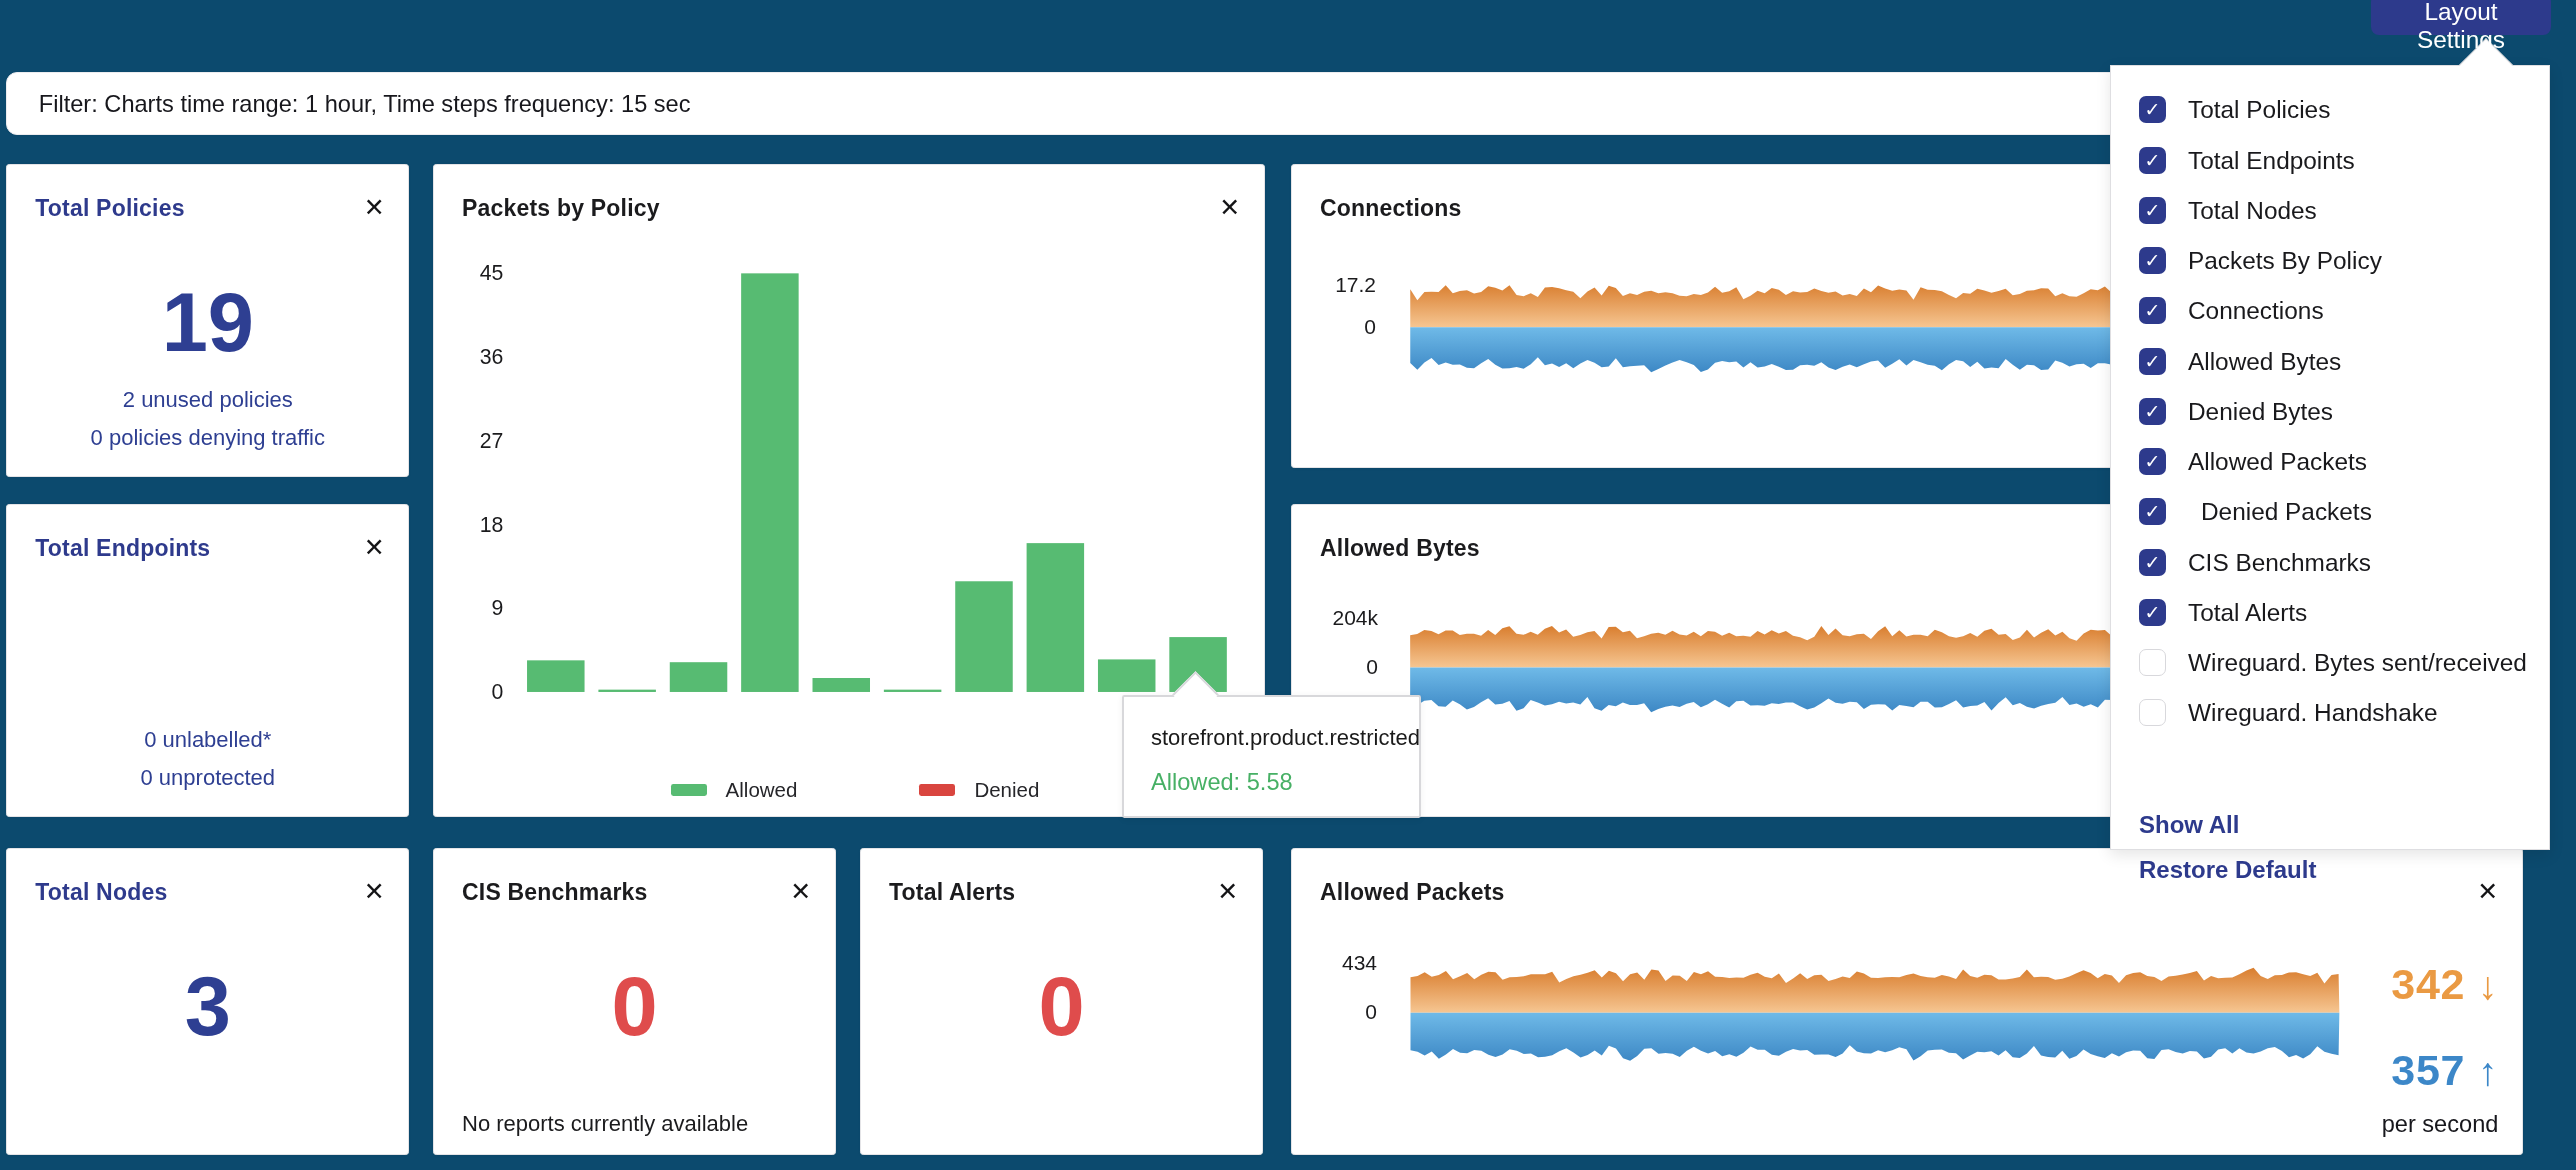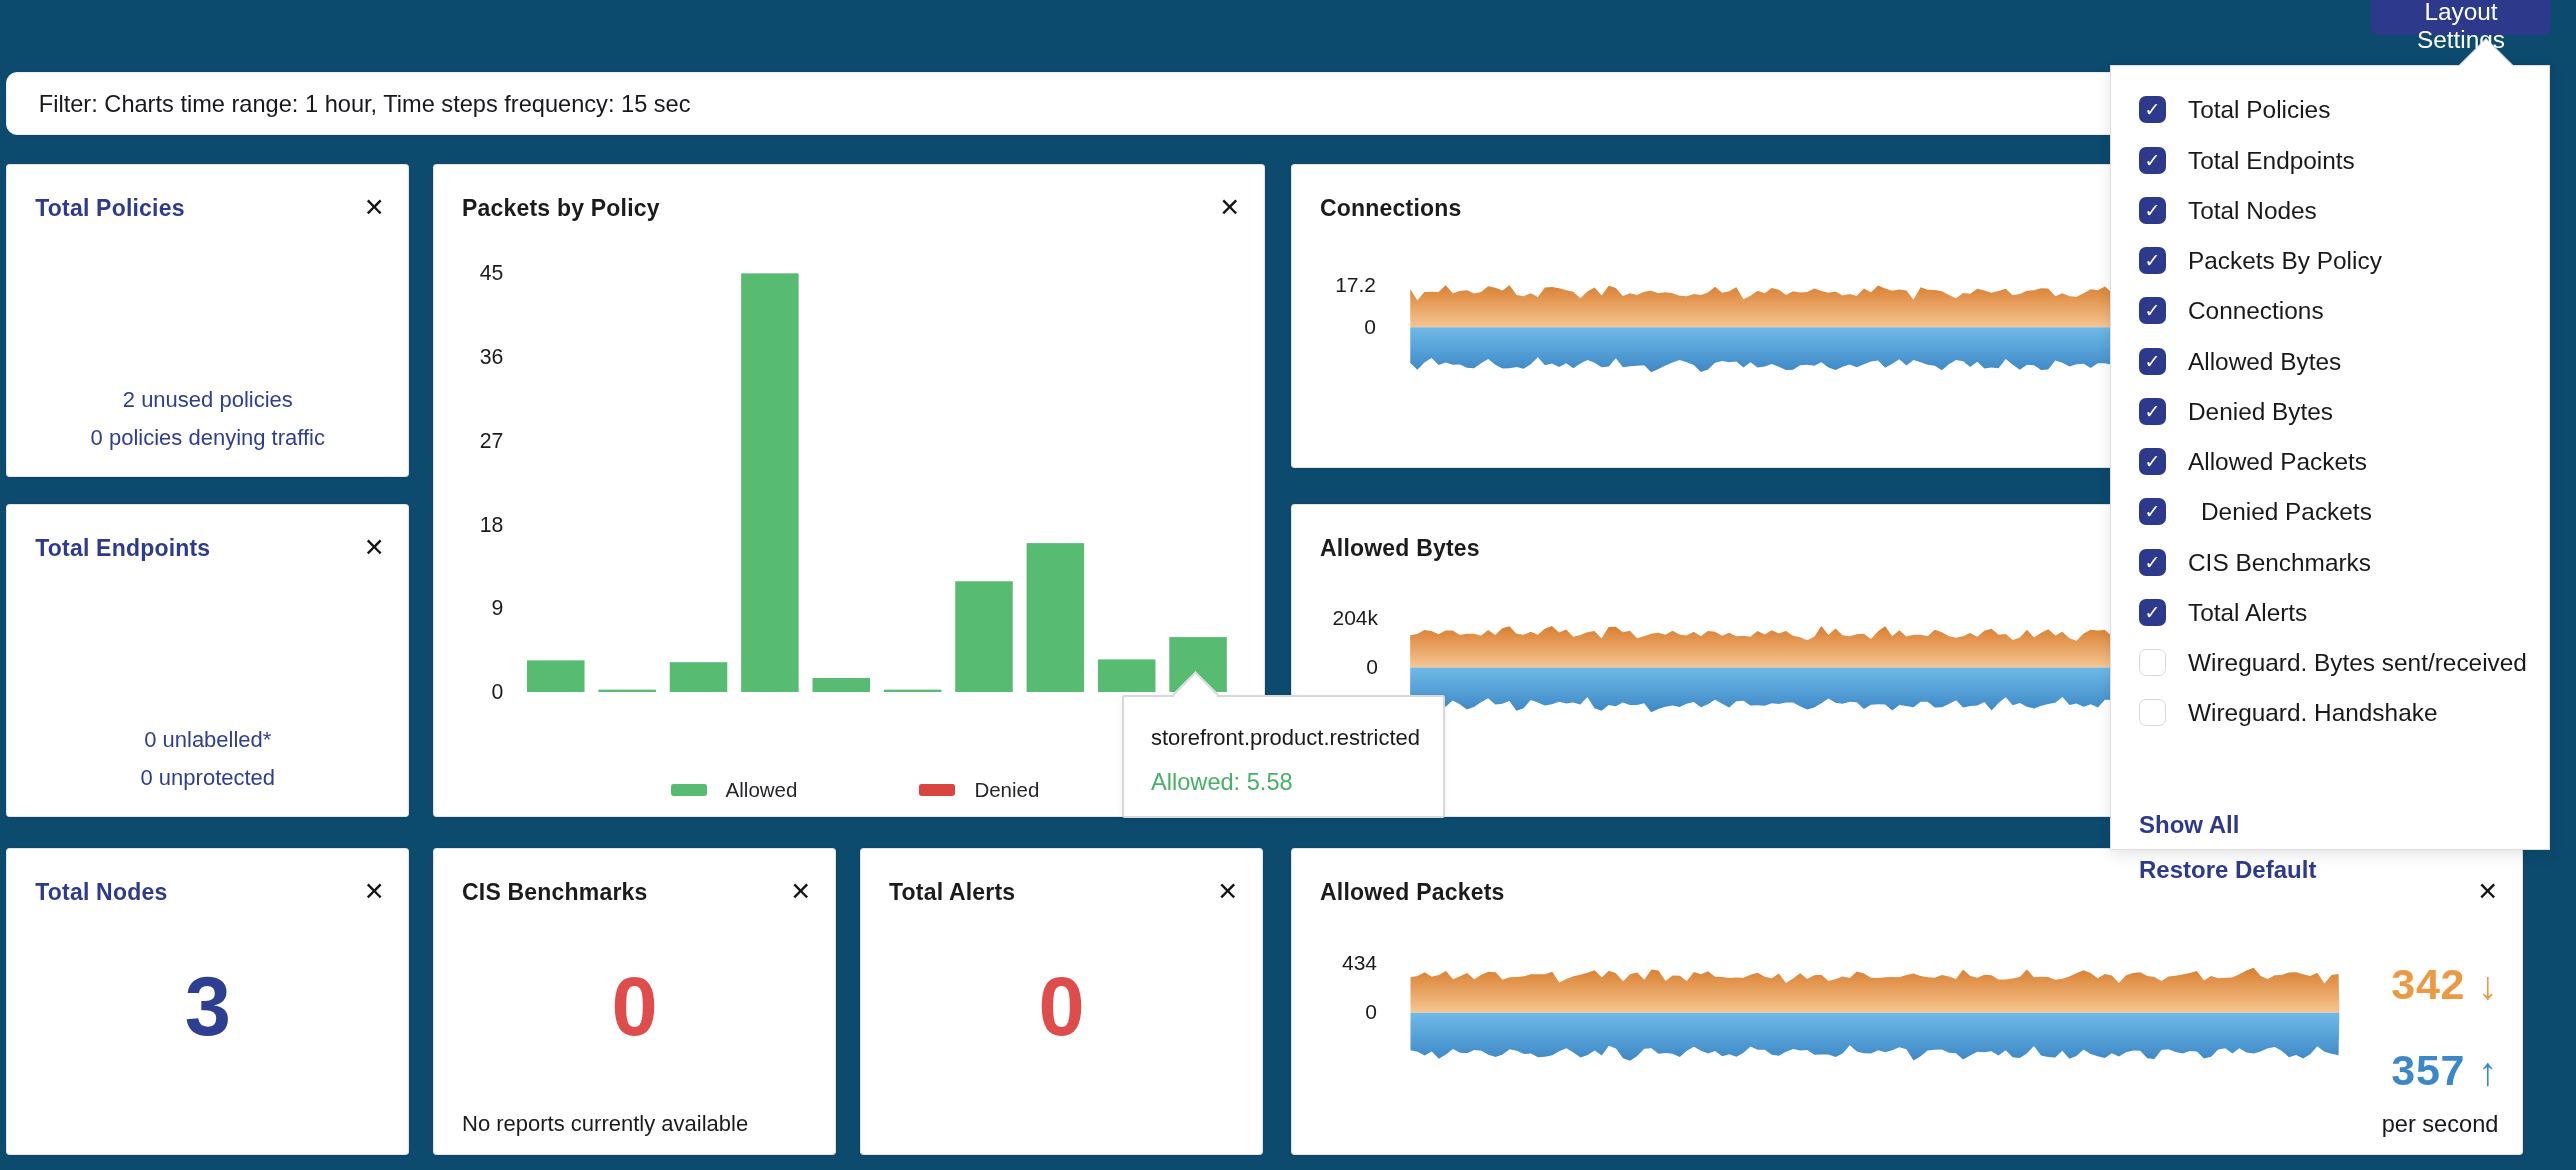--- a/index.html
+++ b/index.html
@@ -40,21 +40,21 @@
   .legend-label{font-size:20.5px;color:#26262a;}
 
   
   .stat{position:absolute;right:23.6px;font-size:43px;font-weight:bold;text-align:center;letter-spacing:0.8px;margin-top:24px;}
   .stat .arrow{font-size:39px;font-weight:bold;}
   .stat.down{top:87px;color:#ea9a43;}
   .stat.up{top:173px;color:#3c87c8;}
   .per-second{position:absolute;right:23.6px;top:262px;font-size:23.6px;color:#17171c;}
 
   
-  .tooltip{position:absolute;left:1122px;top:695px;width:323px;height:123px;background:#fff;
+  .tooltip{position:absolute;left:1122px;top:695px;width:299px;height:123px;background:#fff;
     border:2.4px solid #d8d8db;border-radius:2.4px;z-index:40;box-shadow:0 1.6px 6.3px rgba(0,0,0,.06);}
   .tt-arrow{position:absolute;left:55px;top:-19px;width:33px;height:33px;background:#fff;
     border-left:2.4px solid #d8d8db;border-top:2.4px solid #d8d8db;transform:rotate(45deg);}
   .tt-title{position:absolute;left:27px;top:28px;font-size:22px;color:#1a1a1a;}
   .tt-value{position:absolute;left:27px;top:72px;font-size:23.6px;color:#47b065;}
 
   
   .menu{position:absolute;left:2110px;top:65px;width:440px;height:785px;background:#fff;
     border:1.6px solid #dedee1;box-shadow:0 4.7px 14px rgba(0,0,0,.10);z-index:100;}
   .menu-caret{position:absolute;left:356px;top:-20.5px;width:38px;height:38px;background:#fff;
@@ -76,20 +76,21 @@
 
   <button class="layout-btn">Layout Settings</button>
 
   <div class="filter-bar">
     <span>Filter: Charts time range: 1 hour, Time steps frequency: 15 sec</span>
   </div>
 
   <div class="card" style="left:6.3px;top:164px;width:403px;height:313px">
     <div class="card-title indigo">Total Policies</div>
     <button class="close">✕</button>
+    <div class="big-num">19</div>
     <div class="sub l1">2 unused policies</div>
     <div class="sub l2">0 policies denying traffic</div>
   </div>
 
   <div class="card" style="left:433px;top:164px;width:832px;height:653px">
     <div class="card-title">Packets by Policy</div>
     <button class="close">✕</button>
     <svg id="pbp-svg" class="chart-svg" width="832" height="653" viewBox="0 0 1056 829">
         <text x="88" y="146.54999999999995" text-anchor="end" font-size="27" fill="#1b1b1d">45</text>
         <text x="88" y="252.83999999999997" text-anchor="end" font-size="27" fill="#1b1b1d">36</text>

